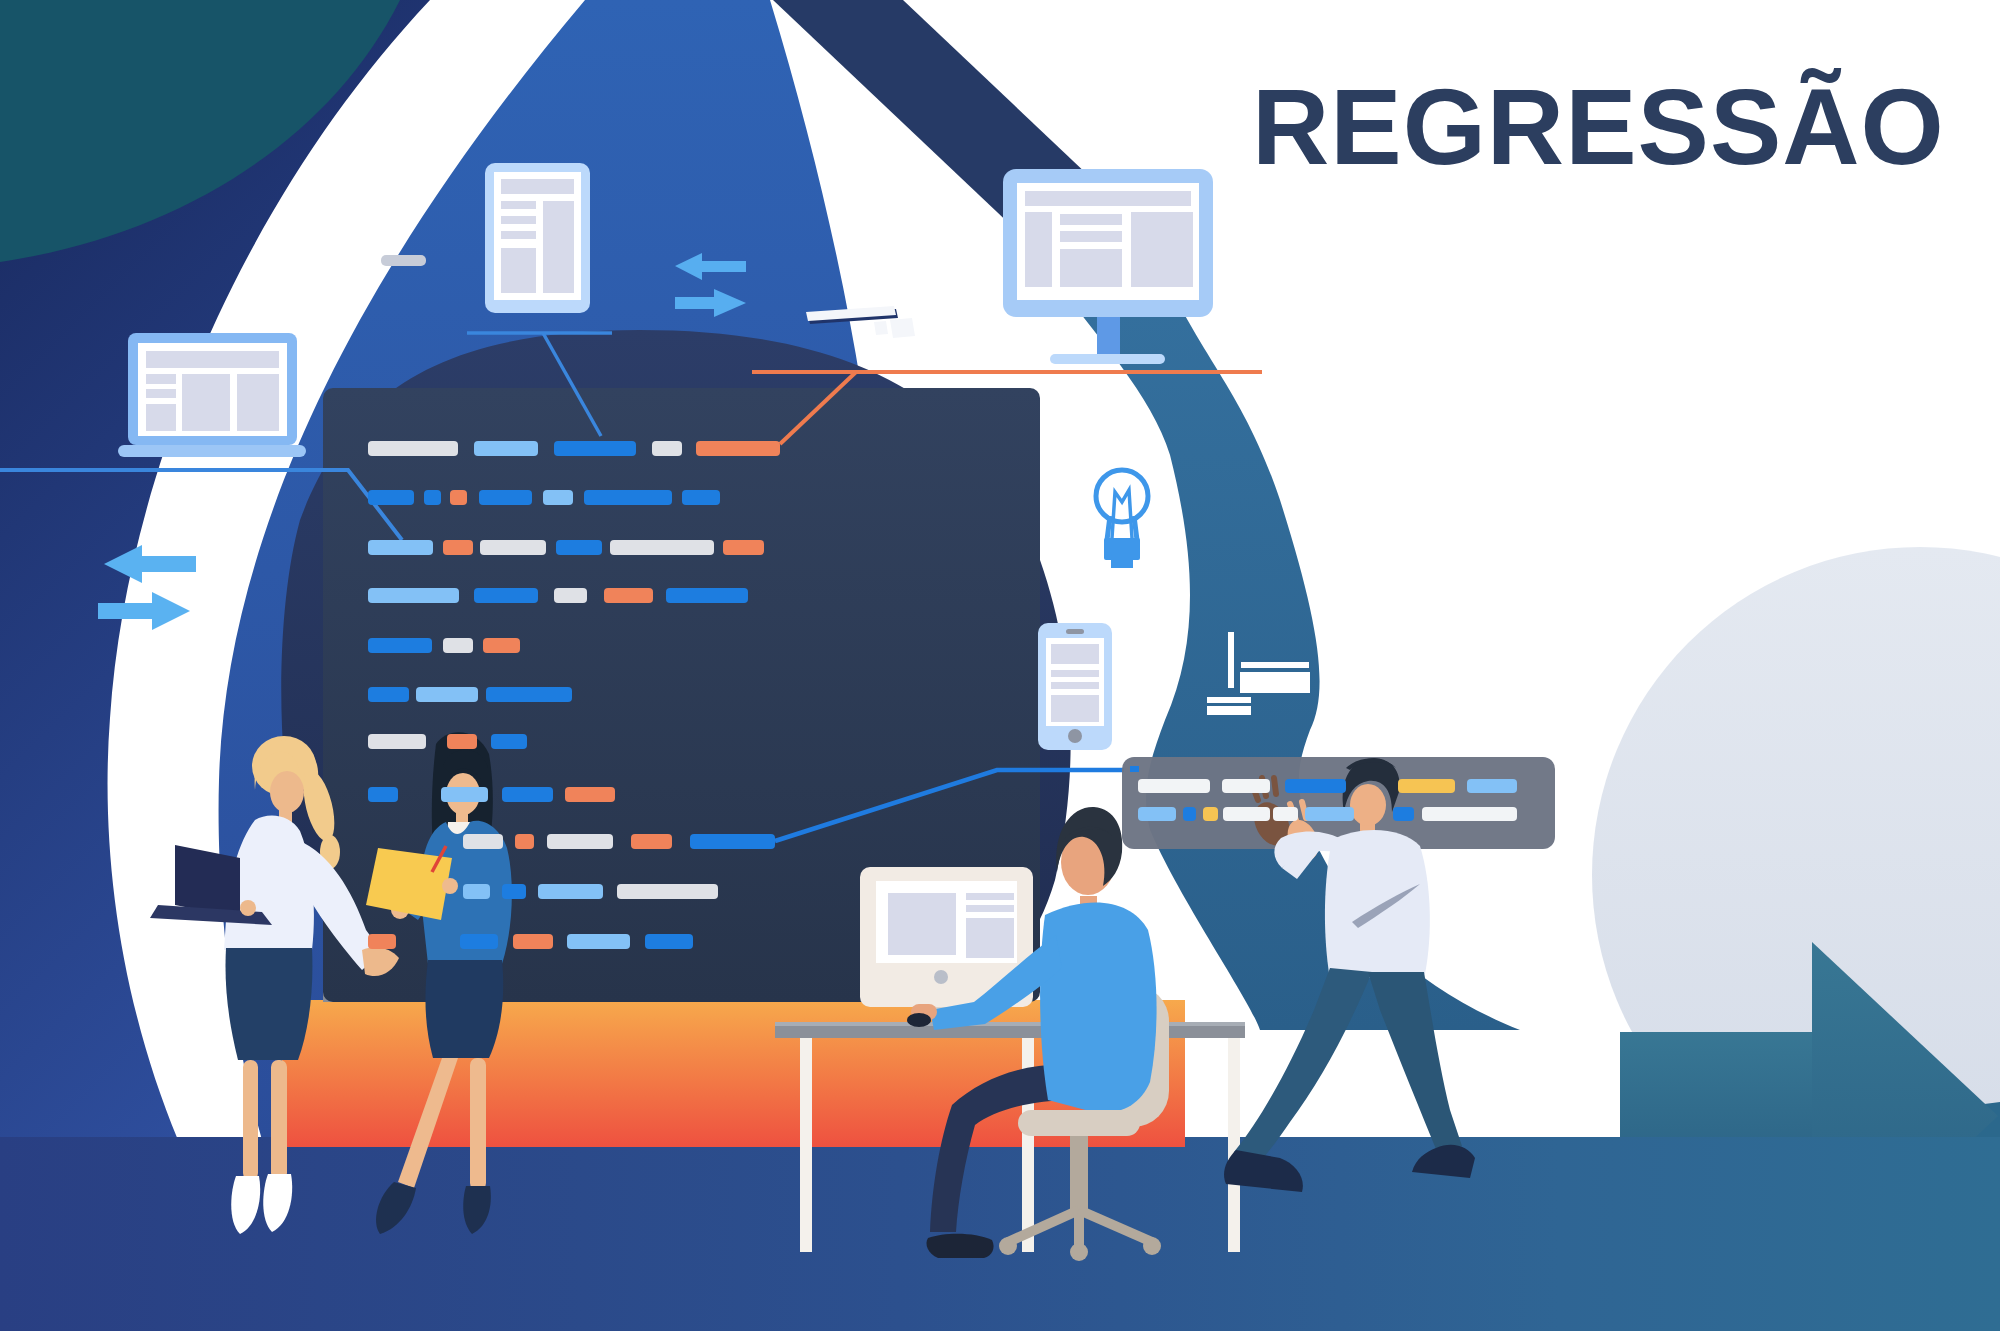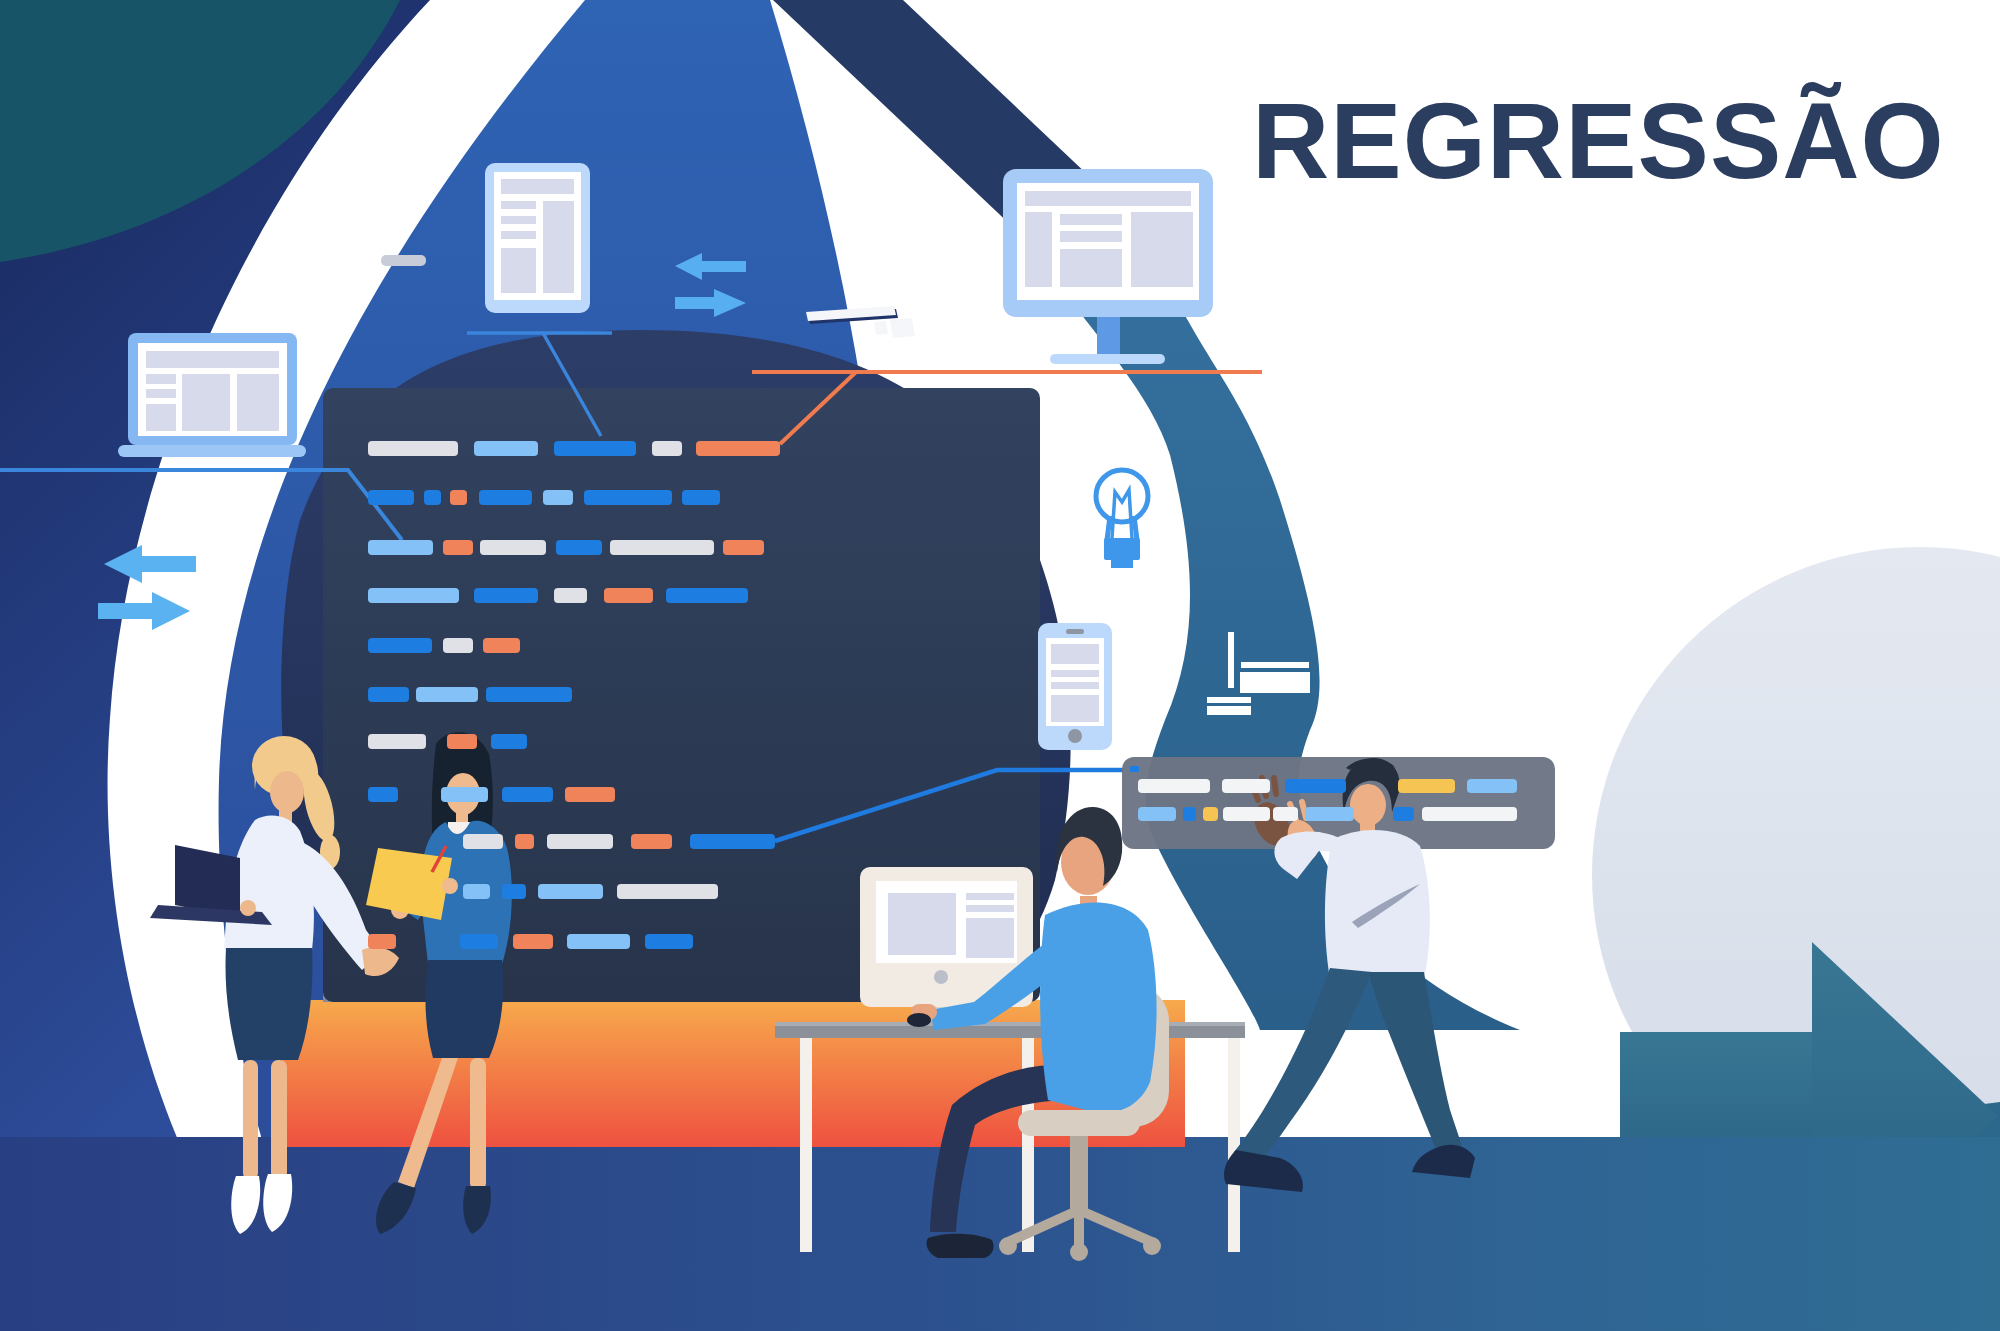--- a/index.html
+++ b/index.html
@@ -1,21 +1,21 @@
 <!DOCTYPE html>
 <html><head>
 <meta charset="utf-8">
 <style>
   html,body{margin:0;padding:0;background:#fff;}
   #stage{position:relative;width:2000px;height:1331px;overflow:hidden;background:#fff;
          font-family:"Liberation Sans",sans-serif;}
   #bgsvg{position:absolute;left:0;top:0;}
   .seg{position:absolute;height:15px;border-radius:4px;}
   .barseg{position:absolute;height:14px;border-radius:4px;}
-  #page-title{position:absolute;left:1252px;top:88px;width:740px;
+  #page-title{position:absolute;left:1252px;top:74px;width:740px;
     font-size:107px;font-weight:900;letter-spacing:1px;line-height:1;
     font-family:"Liberation Sans",sans-serif;}
   #code-rows,#bar-rows{position:absolute;left:0;top:0;width:2000px;height:1331px;pointer-events:none;}
 </style>
 </head>
 <body>
 
 <div id="stage">
 
 <svg id="bgsvg" width="2000" height="1331" viewBox="0 0 2000 1331">

